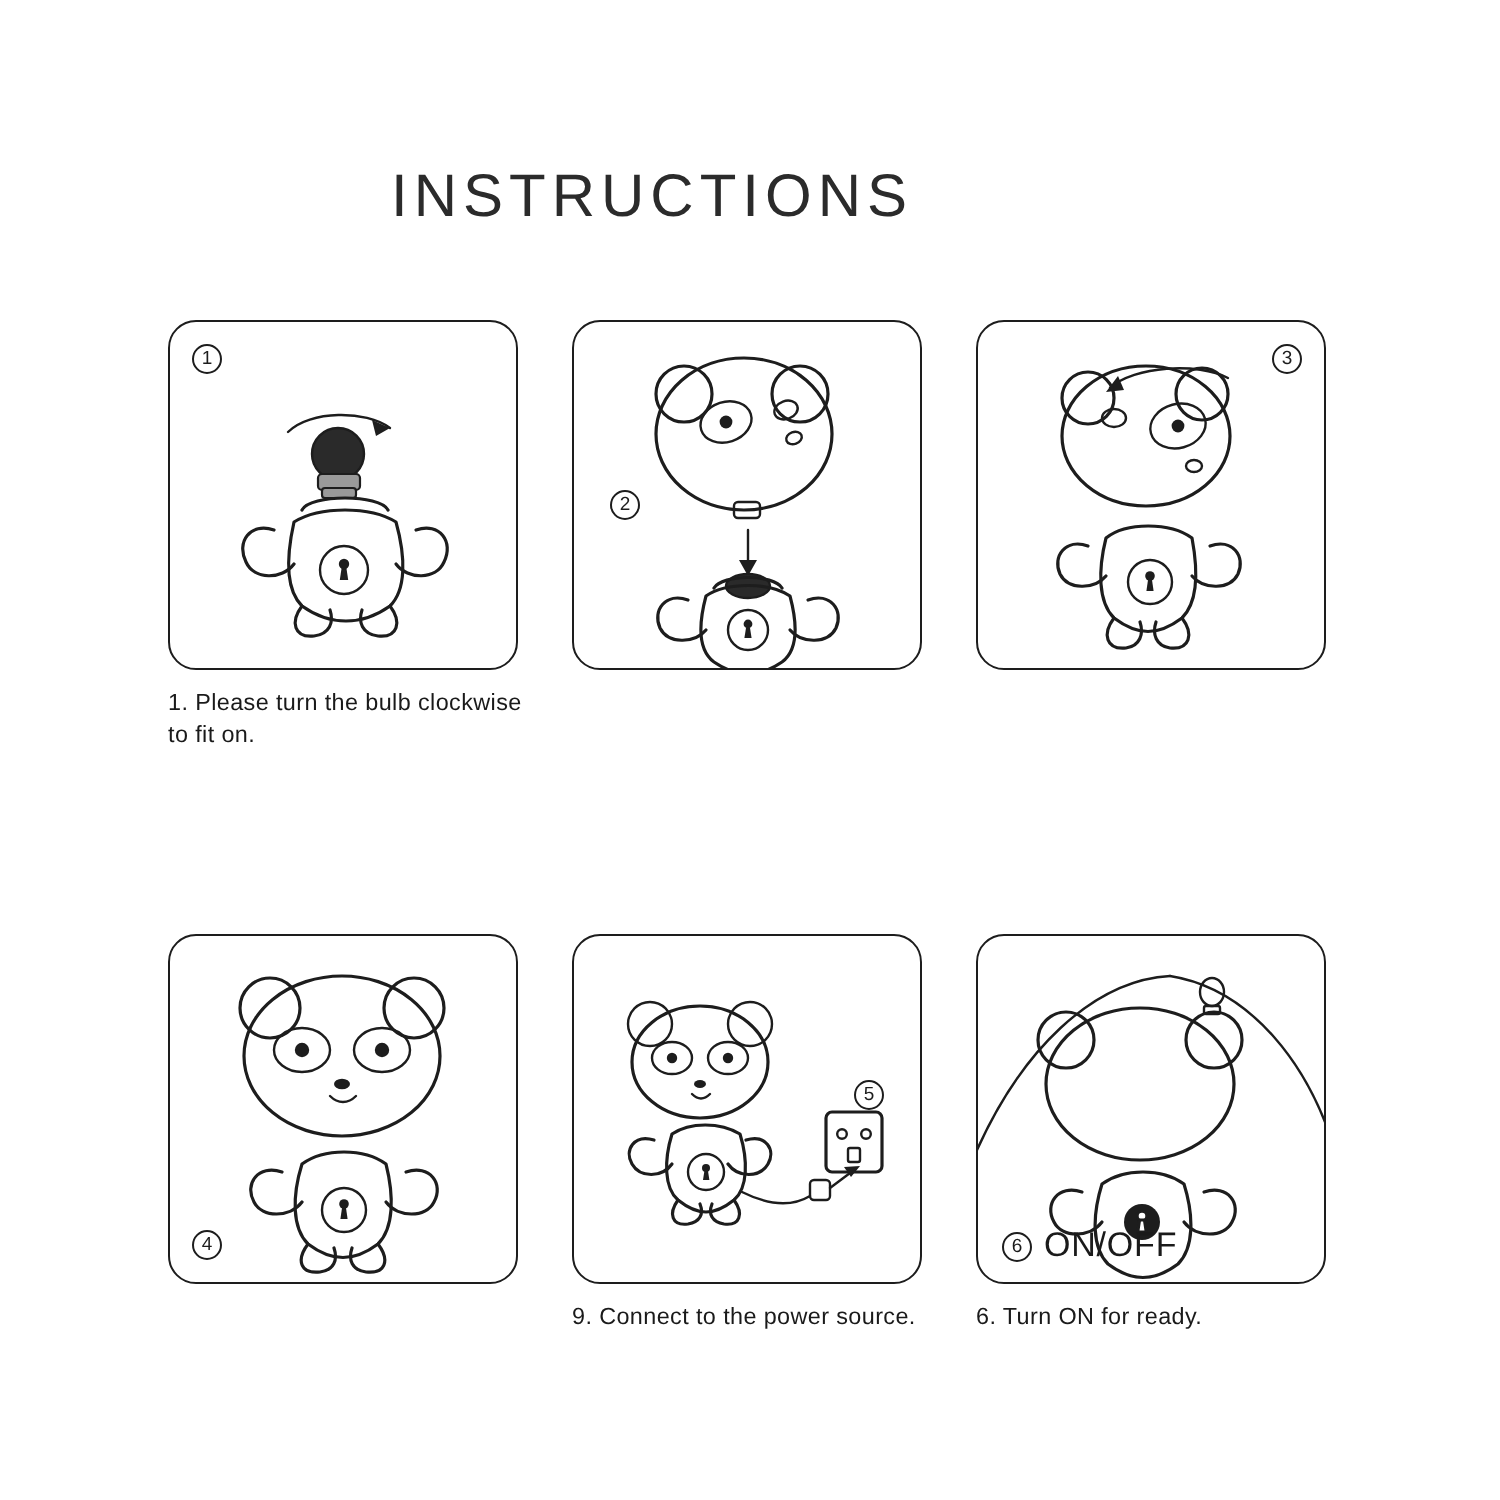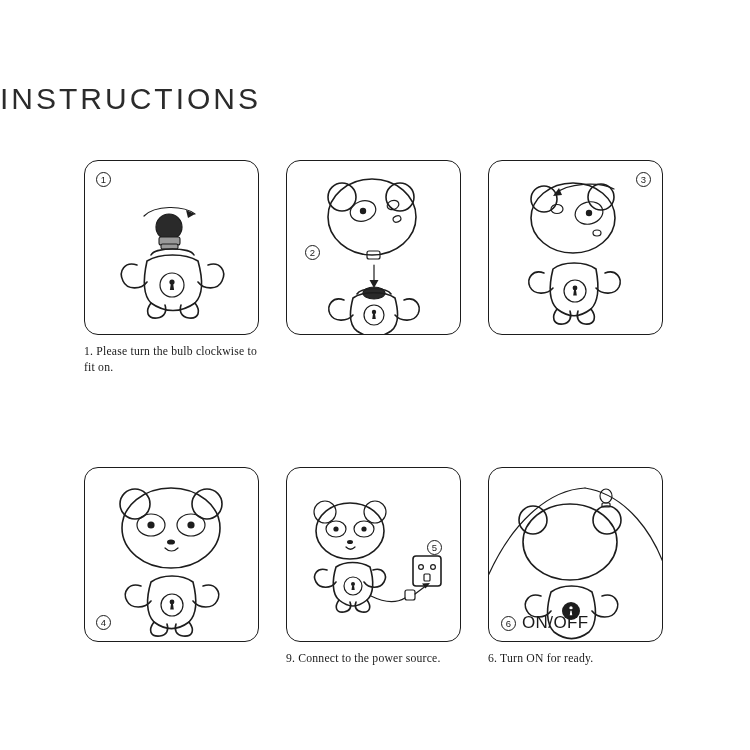--- a/index.html
+++ b/index.html
@@ -13,20 +13,21 @@
     font-family: "Liberation Sans", sans-serif;
     color: #1a1a1a;
     position: relative;
     overflow: hidden;
   }
   .page-title {
     position: absolute;
     top: 82px;
     left: 0;
     width: 652px;
+    text-align: center;
     font-size: 30px;
     letter-spacing: 3px;
     font-weight: 400;
     color: #2b2b2b;
     font-family: "Liberation Sans", sans-serif;
   }
   .grid {
     position: absolute;
     top: 160px;
     left: 84px;
@@ -49,21 +50,20 @@
     box-sizing: border-box;
     background: #fff;
     overflow: hidden;
   }
   .caption {
     margin-top: 9px;
     font-size: 11.7px;
     line-height: 15.5px;
     color: #1a1a1a;
     letter-spacing: 0.2px;
-    font-family: Liberation Serif, serif;
   }
   .step-badge {
     position: absolute;
     width: 15px;
     height: 15px;
     border: 1.3px solid #1d1d1d;
     border-radius: 50%;
     font-size: 9.5px;
     line-height: 14px;
     text-align: center;

